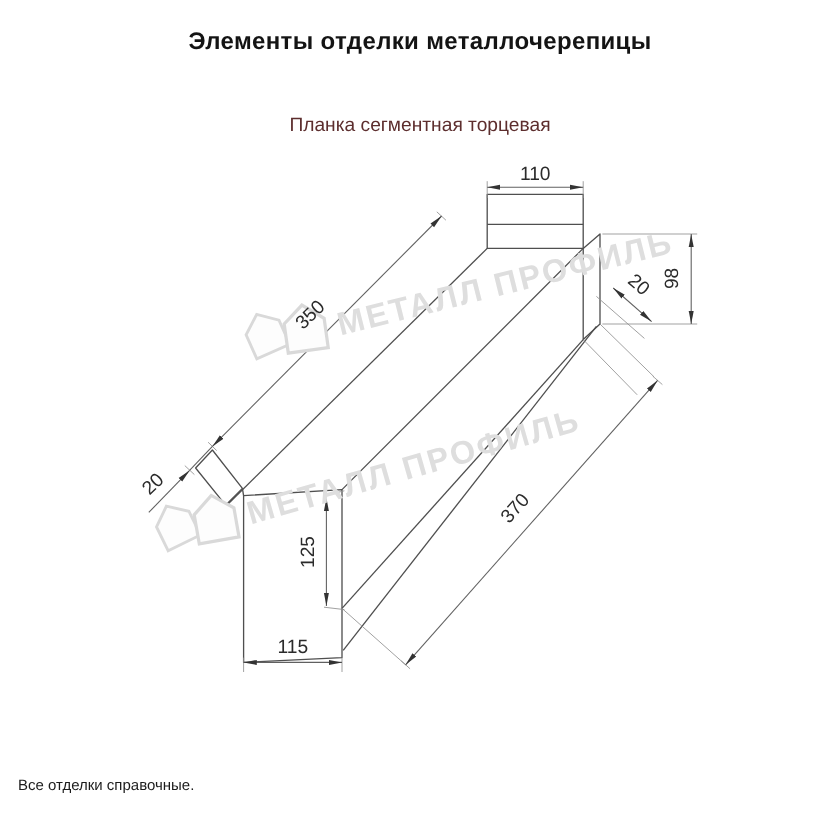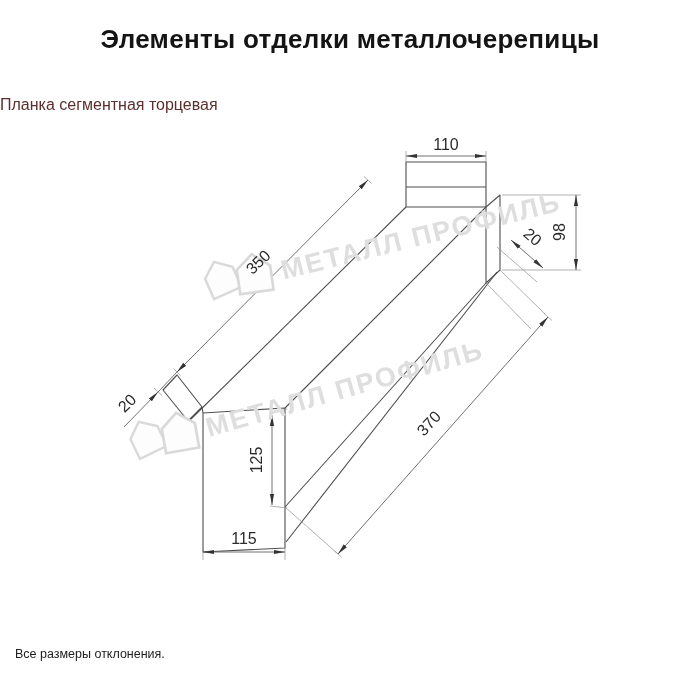--- a/index.html
+++ b/index.html
@@ -2,24 +2,24 @@
 <html><head>
 <meta charset="utf-8">
 <style>
   html,body{margin:0;padding:0;background:#ffffff;}
   .canvas{
     position:relative;width:700px;height:700px;background:#ffffff;
     font-family:"Liberation Sans", sans-serif;overflow:hidden;
   }
   .title{
     position:absolute;left:0;right:0;top:24px;text-align:center;
-    font-size:26px;font-weight:bold;color:#141414;letter-spacing:.3px;
+    font-size:20px;font-weight:bold;color:#141414;letter-spacing:.3px;
   }
   .subtitle{
-    position:absolute;left:0;right:0;top:95px;
+    position:absolute;left:0;right:0;top:95px;text-align:center;
     font-size:16px;color:#5d2e2e;line-height:19px;
   }
   .notes{
     position:absolute;left:15px;top:646px;font-size:12.5px;color:#1c1c1c;line-height:17px;
   }
   svg.drawing{position:absolute;left:0;top:0;}
   .outline{stroke:#4f4f4f;stroke-width:1.1;fill:none;stroke-linejoin:round;}
   .dimline{stroke:#606060;stroke-width:.9;fill:none;}
   .extline{stroke:#8f8f8f;stroke-width:.7;fill:none;}
   .dimtext{font-family:"Liberation Sans",sans-serif;font-size:16px;fill:#2b2b2b;}
@@ -120,16 +120,16 @@
       <text class="dimtext" transform="translate(529,241) rotate(41)" text-anchor="middle">20</text>
       <text class="dimtext" transform="translate(262,266) rotate(-44)" text-anchor="middle">350</text>
       <text class="dimtext" transform="translate(131,407) rotate(-44)" text-anchor="middle">20</text>
       <text class="dimtext" transform="translate(262,460) rotate(-90)" text-anchor="middle">125</text>
       <text class="dimtext" x="244" y="544" text-anchor="middle">115</text>
       <text class="dimtext" transform="translate(433,427) rotate(-48)" text-anchor="middle">370</text>
     </g>
   </svg>
 
   <div class="notes">
-    <div>Все размеры отклонения.</div>
+    <div>Все отделки справочные.</div>
   </div>
 
 </div>
 
 </body></html>

